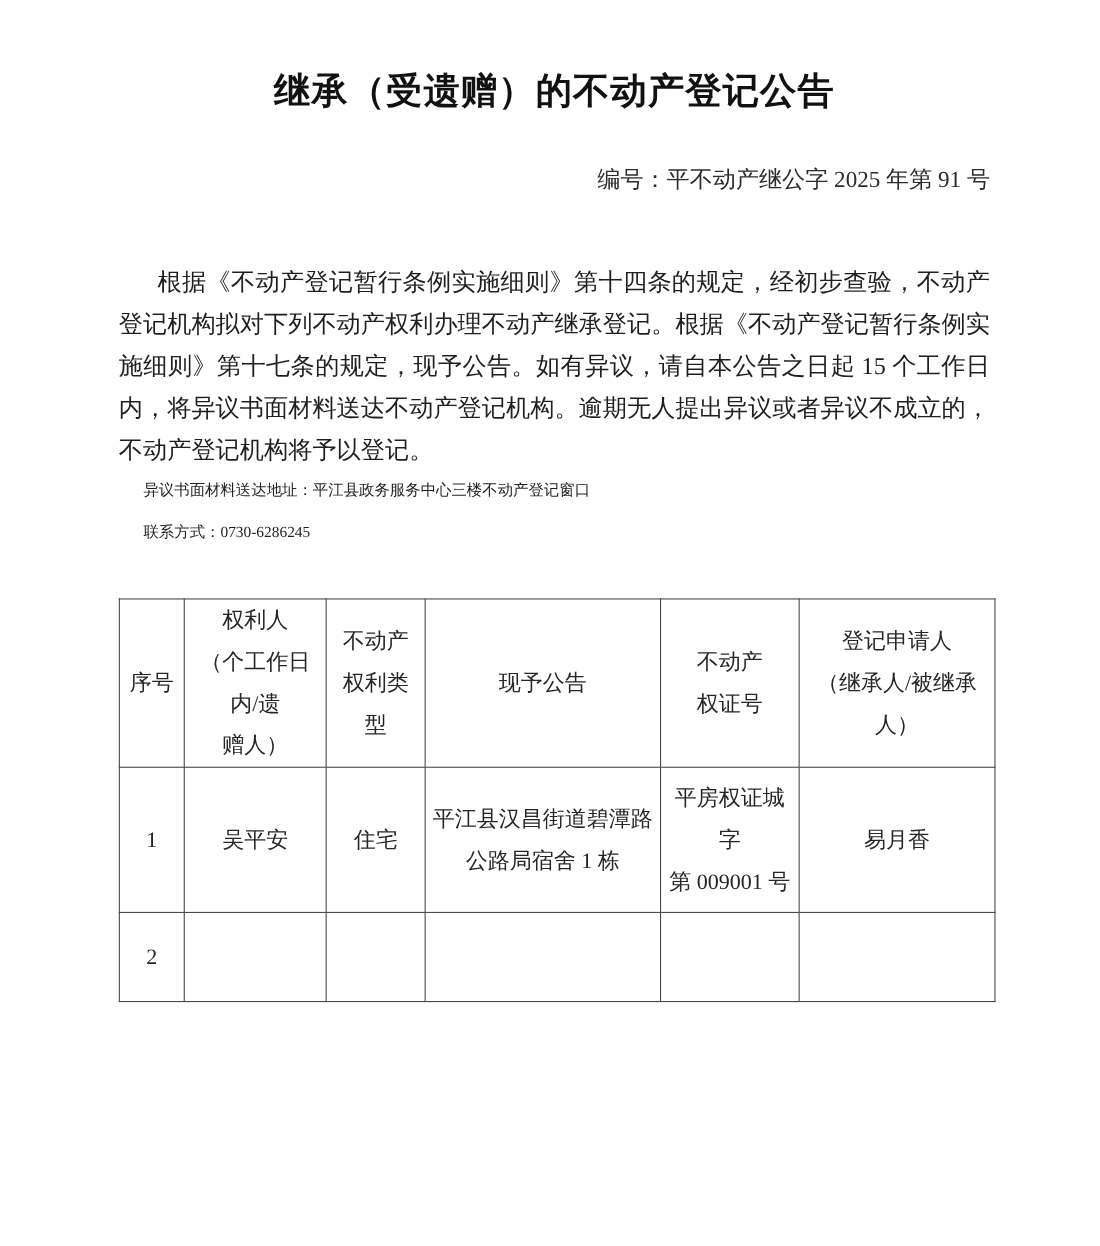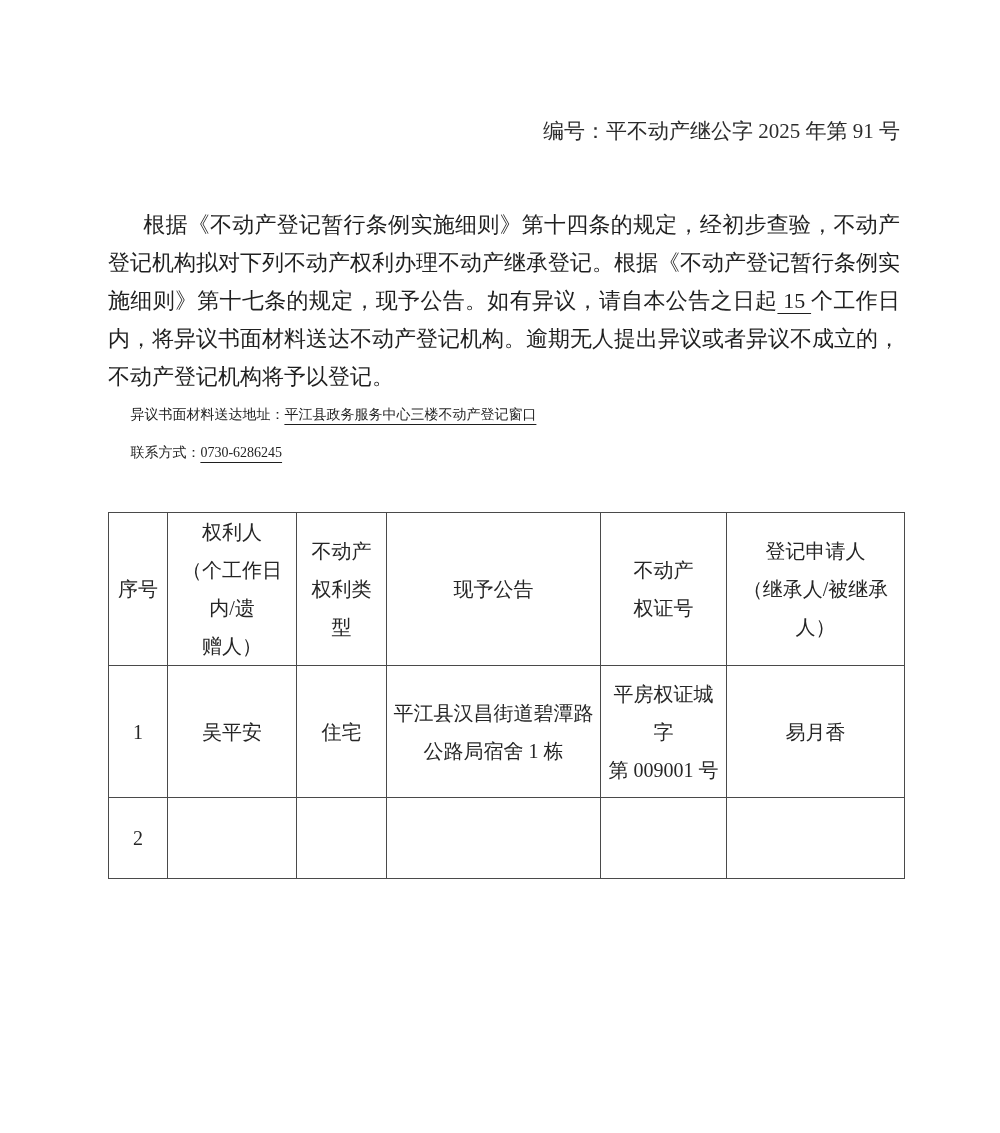--- a/index.html
+++ b/index.html
@@ -20,40 +20,39 @@
   .title {
     text-align: center;
     font-family: "Liberation Sans", "DejaVu Sans", sans-serif;
     font-weight: 700;
     font-size: 33px;
     line-height: 46px;
     letter-spacing: 1px;
     color: #111111;
   }
   .docno {
-    margin-top: 56px;
+    margin-top: 42px;
     text-align: right;
     font-size: 21px;
     line-height: 30px;
     color: #2b2b2b;
   }
   .para {
     margin-top: 60px;
     font-size: 22px;
     line-height: 38px;
     text-align: justify;
     text-indent: 1.6em;
   }
   .para2 {
     font-size: 14px;
     line-height: 38px;
     text-indent: 1.6em;
   }
   .u {
-    text-decoration: underline;
     text-underline-offset: 5px;
     text-decoration-thickness: 1px;
   }
   table.reg {
     margin-top: 40px;
     border-collapse: collapse;
     table-layout: fixed;
     width: 796px;
   }
   table.reg th, table.reg td {
@@ -83,20 +82,21 @@
     margin-top: 18px;
     text-align: center;
     padding-left: 70px;
   }
 </style>
 </head>
 <body>
 
 <div class="page">
 
+  <h1 class="title">继承（受遗赠）的不动产登记公告</h1>
 
   <div class="docno">编号：平不动产继公字 2025 年第 91 号</div>
 
   <p class="para"><span>根据《不动产登记暂行条例实施细则》第十四条的规定，经初步查验，不动产登记机构拟对下列不动产权利办理不动产继承登记。根据《不动产登记暂行条例实施细则》第十七条的规定，现予公告。如有异议，请自本公告之日起</span><span class="u"> 15 </span><span>个工作日内，将异议书面材料送达不动产登记机构。逾期无人提出异议或者异议不成立的，不动产登记机构将予以登记。</span></p>
 
   <p class="para2"><span>异议书面材料送达地址：</span><span class="u">平江县政务服务中心三楼不动产登记窗口</span></p>
 
   <p class="para2"><span>联系方式：</span><span class="u">0730-6286245</span></p>
 
   <table class="reg">

